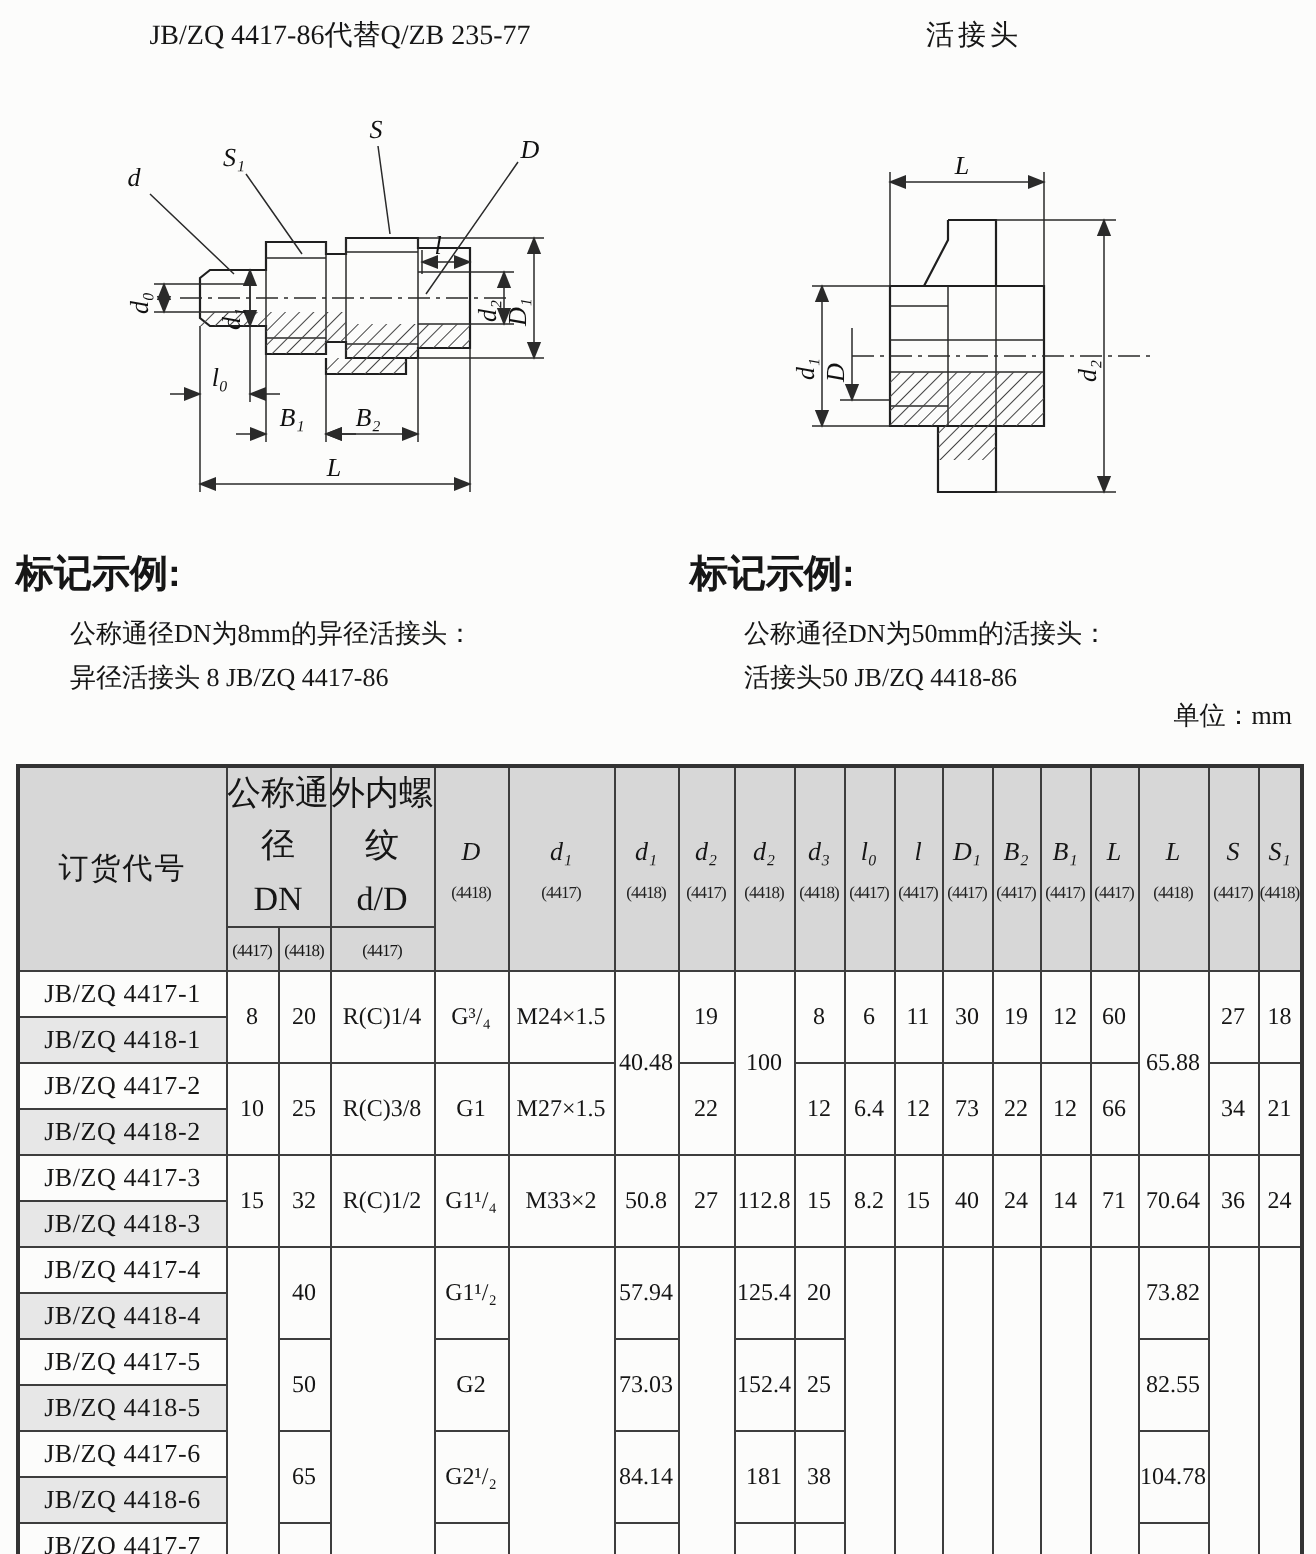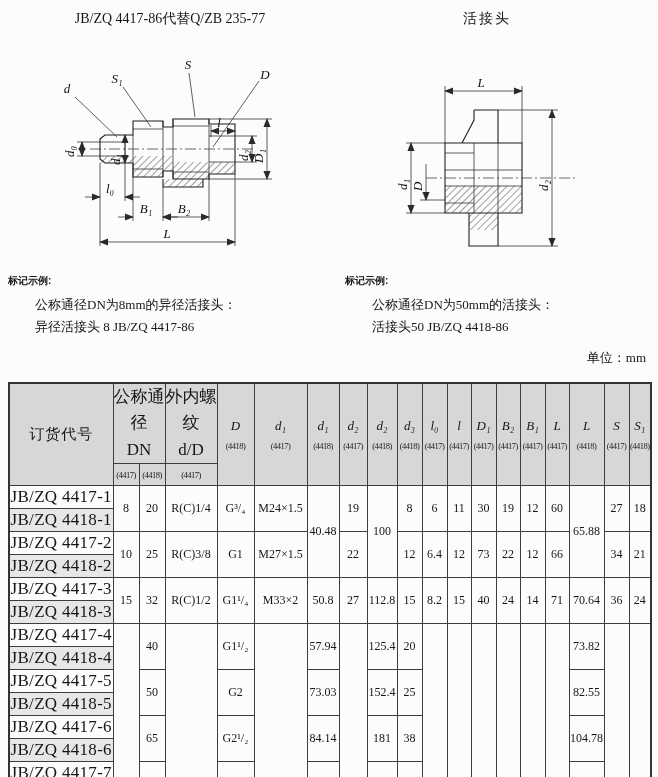--- a/index.html
+++ b/index.html
@@ -13,39 +13,39 @@
   #dwg-left{left:5px;top:53px;}
   #dwg-right{left:378px;top:60px;}
   svg .ol{fill:none;stroke:#1f1f1f;stroke-width:1.1;}
   svg .thin{fill:none;stroke:#2a2a2a;stroke-width:0.75;}
   svg .dim{fill:none;stroke:#2a2a2a;stroke-width:0.75;}
   svg .cl{fill:none;stroke:#2a2a2a;stroke-width:0.7;stroke-dasharray:11 3 2 3;}
   svg text{font:italic 13px "Liberation Serif","DejaVu Serif",serif;fill:#111;}
   .mark{position:absolute;font-size:13px;}
   #mark-left{top:274px;left:8px;}
   #mark-right{top:274px;left:345px;}
-  .mark h3{font-size:10px;font-weight:bold;margin:0 0 6px 0;
+  .mark h3{font-size:19px;font-weight:bold;margin:0 0 6px 0;
            font-family:"Liberation Sans","DejaVu Sans",sans-serif;}
   .mark p{margin:0;padding-left:27px;line-height:22px;}
   #unit-note{position:absolute;top:349px;right:12px;font-size:13px;}
   #spec-table{position:absolute;top:382px;left:8px;width:642px;border-collapse:collapse;
               table-layout:fixed;border:2px solid #333;}
   #spec-table th,#spec-table td{border:1px solid #3d3d3d;text-align:center;vertical-align:middle;
               padding:0;font-weight:normal;overflow:hidden;}
   thead th{background:#d7d7d7;}
   thead tr.h1{height:46px;}
   thead tr.h2{height:22px;}
   .hcode{font-size:15px;letter-spacing:1px;}
   .htop{font-size:17px;line-height:1.55;}
   .symwrap{display:flex;flex-direction:column;justify-content:center;gap:7px;height:68px;}
   .sym{font-size:13px;font-style:italic;}
   .std{font-size:8.5px;letter-spacing:-0.5px;color:#222;}
   .hsub{font-size:8.5px;letter-spacing:-0.5px;}
   tbody td{font-size:12px;height:22px;}
-  td.code{font-size:17px;letter-spacing:0.3px;}
+  td.code{font-size:13px;letter-spacing:0.3px;}
   td.alt{background:#e7e7e7;}
 </style>
 </head>
 <body>
 
 <div id="canvas">
 
   <div class="title" id="title-left">
     <div>JB/ZQ 4417-86代替Q/ZB 235-77</div>
   </div>

